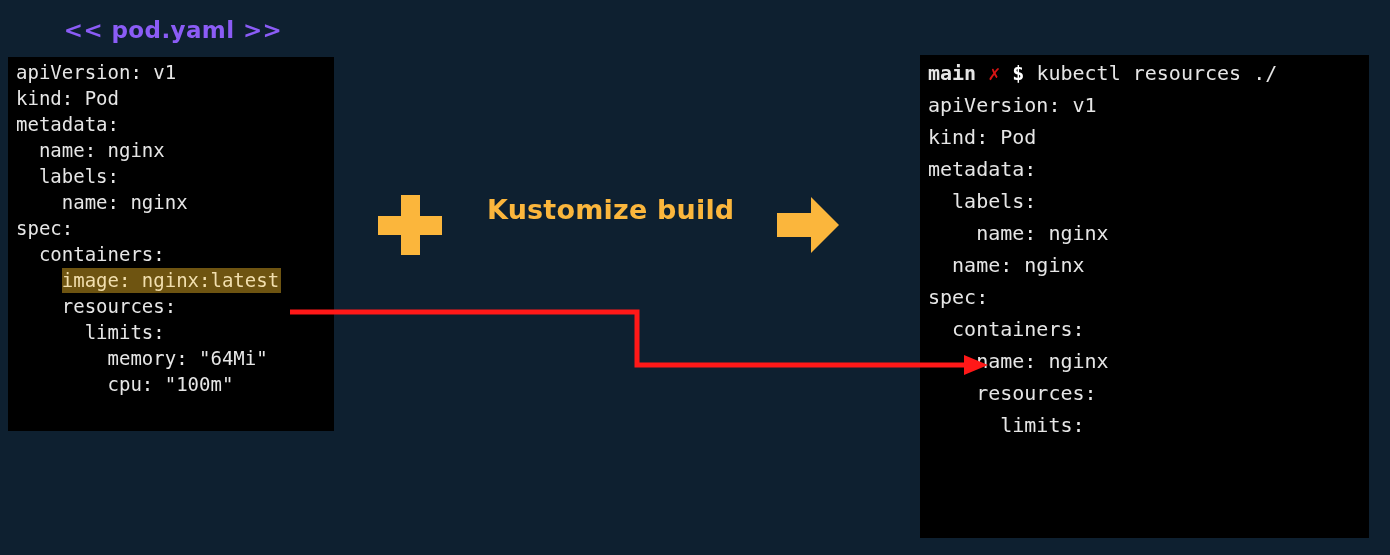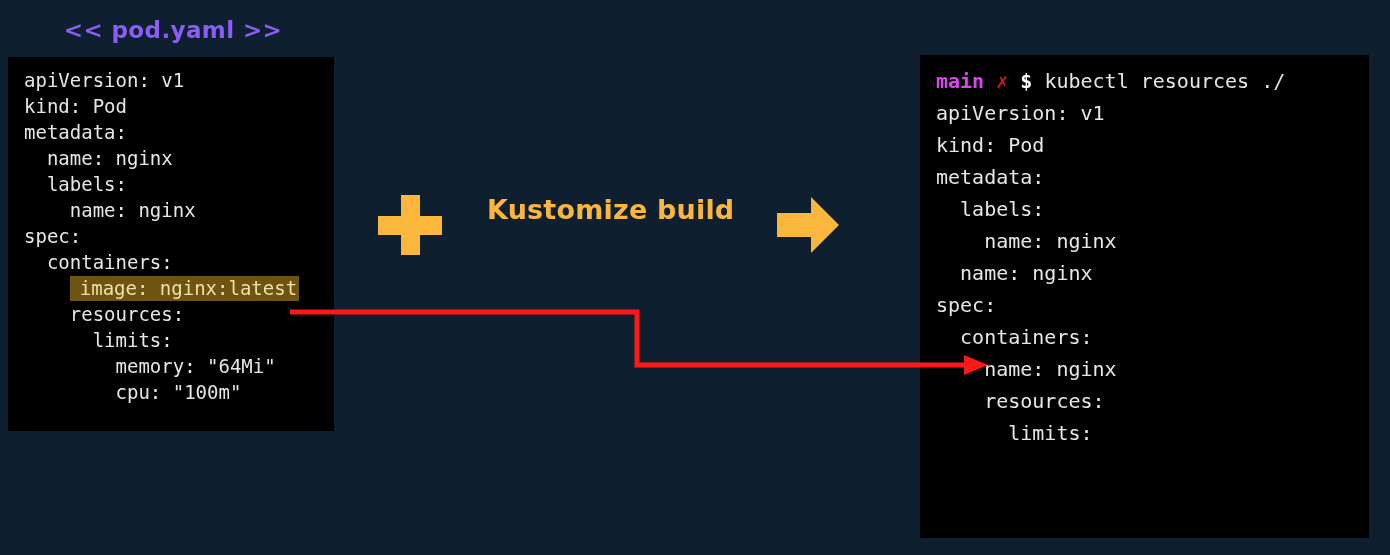--- a/index.html
+++ b/index.html
@@ -45,43 +45,43 @@
     height: 374px;
   }
   #right-panel {
     left: 920px;
     top: 55px;
     width: 449px;
     height: 483px;
   }
   .code-lines {
     padding: 2px 0 0 8px;
-    margin: 8px;
+    margin: 0;
   }
   .code-line {
     font-family: "DejaVu Sans Mono", "Liberation Mono", monospace;
     font-size: 19px;
     line-height: 26px;
     color: #e6e6e6;
     white-space: pre;
     height: 26px;
   }
   #right-panel .code-line {
     font-size: 20px;
     line-height: 32px;
     height: 32px;
   }
   .code-line.hl > .hl-text {
     background: #6e5411;
     color: #f2dfae;
-    padding: 1px 2px 2px 10px;
+    padding: 1px 2px 2px 0;
   }
 
   
-  .tok-branch { color: #d946ef; font-weight: bold; }
+  .tok-branch { color: #e5e5e5; font-weight: bold; }
   .tok-x      { color: #d81414; font-weight: bold; }
   .tok-dollar { color: #ffffff; font-weight: bold; }
   .tok-cmd    { color: #e6e6e6; }
 
   
   #plus-icon {
     position: absolute;
     left: 378px;
     top: 195px;
     width: 64px;

